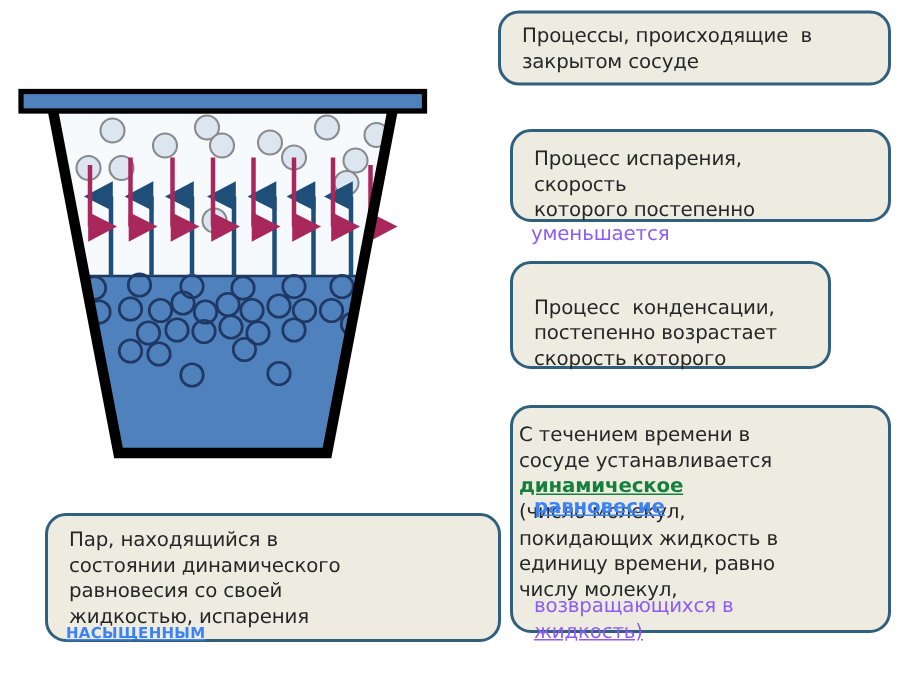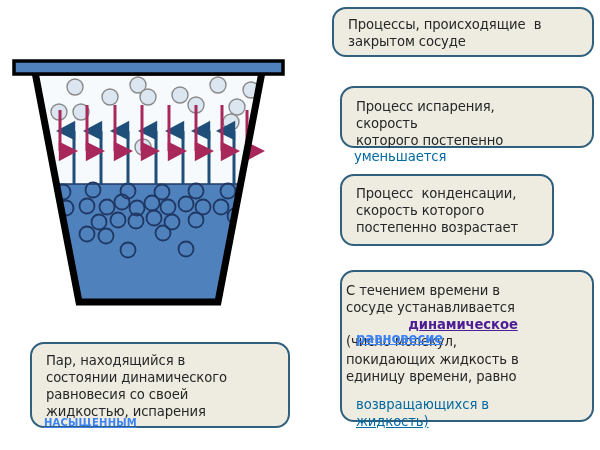--- a/index.html
+++ b/index.html
@@ -27,44 +27,43 @@
     line-height: 1.30;
     padding: 7px 12px 7px 14px;
     letter-spacing: -0.1px;
   }
   .callout .line { white-space: pre; }
 
   #box-processes  { left: 332px; top: 7px;   width: 262px; height: 50px; }
   #box-evaporation{ left: 340px; top: 86px;  width: 254px; height: 62px;
                     padding-top: 10px; }
   #box-condensation{left: 340px; top: 174px; width: 214px; height: 72px;
-                    padding-top: 9px; }
+                    padding-top: 21px; }
   #box-equilibrium{ left: 340px; top: 270px; width: 254px; height: 152px;
                     padding-top: 10px; padding-left: 4px; }
-  #box-saturated  { left: 30px;  top: 342px; width: 260px; height: 86px;
+  #box-saturated  { left: 30px;  top: 342px; width: 304px; height: 86px;
                     padding-top: 8px; padding-left: 14px; }
 
   
   .overflow-line {
     position: absolute;
-    color: #0369a1;
+    color: #8b5cf6;
     font-size: 13.2px;
     line-height: 1.30;
     white-space: pre;
     letter-spacing: -0.1px;
   }
   #overflow-umen   { left: 354px; top: 148px; }
   #overflow-vozvr  { left: 356px; top: 396px; }
   #overflow-zhidk  { left: 356px; top: 413px; text-decoration: underline; }
 
   .kw {
-    color: #4c1d95;
+    color: #15803d;
     font-weight: bold;
     text-decoration: underline;
-    text-align: center;
   }
   .kw-overlap {
     position: absolute;
     color: #3b82f6;
     font-weight: bold;
     text-decoration: underline;
     font-size: 13.2px;
     line-height: 1.30;
     white-space: pre;
     letter-spacing: -0.1px;
@@ -193,31 +192,32 @@
 
 <div class="callout" id="box-evaporation">
   <div class="line">Процесс испарения,</div>
   <div class="line">скорость</div>
   <div class="line">которого постепенно</div>
 </div>
 <div class="overflow-line" id="overflow-umen">уменьшается</div>
 
 <div class="callout" id="box-condensation">
   <div class="line">Процесс  конденсации,</div>
+  <div class="line">постепенно возрастает</div>
   <div class="line">скорость которого</div>
-  <div class="line">постепенно возрастает</div>
 </div>
 
 <div class="callout" id="box-equilibrium">
   <div class="line">С течением времени в</div>
   <div class="line">сосуде устанавливается</div>
   <div class="line kw">динамическое</div>
   <div class="line">(число молекул,</div>
   <div class="line">покидающих жидкость в</div>
   <div class="line">единицу времени, равно</div>
+  <div class="line">числу молекул,</div>
 </div>
 <div class="kw-overlap" id="kw-ravnovesie">равновесие</div>
 <div class="overflow-line" id="overflow-vozvr">возвращающихся в</div>
 <div class="overflow-line" id="overflow-zhidk">жидкость)</div>
 
 <div class="callout" id="box-saturated">
   <div class="line">Пар, находящийся в</div>
   <div class="line">состоянии динамического</div>
   <div class="line">равновесия со своей</div>
   <div class="line">жидкостью, испарения</div>

